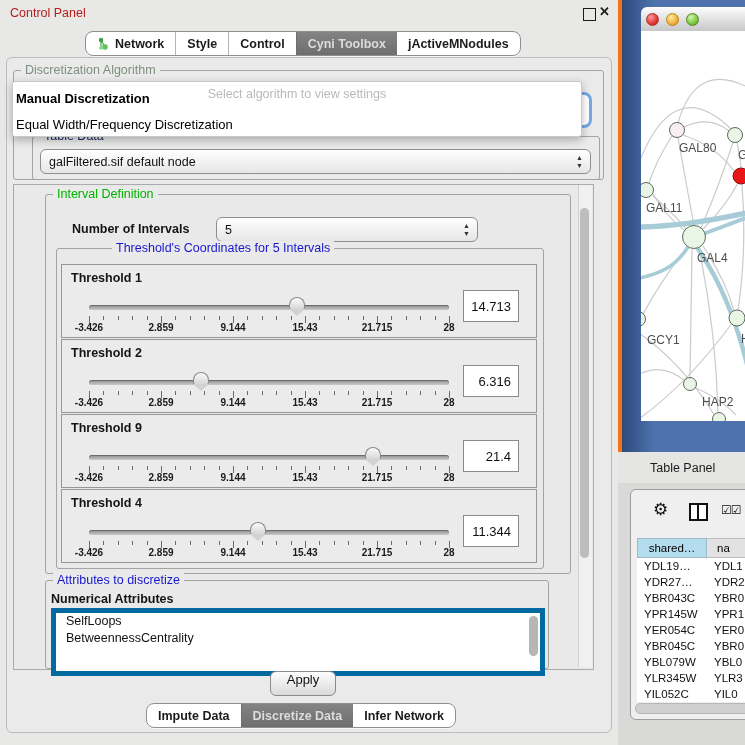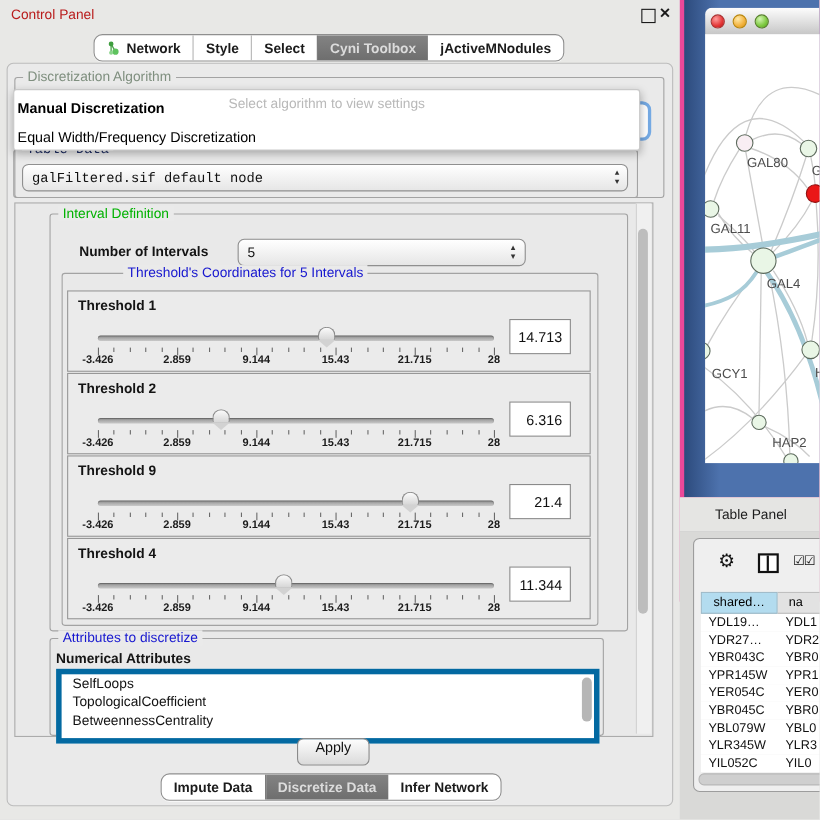--- a/index.html
+++ b/index.html
@@ -70,21 +70,21 @@
   #popup{left:12px;top:81px;width:568px;height:54px;background:#fff;border:1px solid #c9c9c9;
     border-radius:3px;box-shadow:0 3px 8px rgba(0,0,0,.28);z-index:30;}
   #popupHint{position:absolute;left:0;top:5px;width:100%;text-align:center;
     font-size:12.5px;color:#b9b9b9;}
   .popupItem{position:absolute;left:3px;font-size:13px;color:#000;white-space:nowrap;}
   #popupItem0{top:9px;font-weight:bold;text-align:right;}
   #popupItem1{top:35px;}
   #focusCombo{left:546px;top:92px;width:40px;height:30px;border:3px solid #74a9e3;
     border-radius:8px;background:#fff;z-index:20;}
   
-  #rightRegion{left:618px;top:0;width:127px;height:547px;background:#ec4899;}
+  #rightRegion{left:618px;top:0;width:127px;height:547px;background:#f97316;}
   #netWindow{left:4px;top:0;width:123px;height:452px;
     background:linear-gradient(90deg,#2d4b7d,#4d72ad 26%,#4d72ad);}
   #netTitlebar{left:19px;top:7px;width:104px;height:24px;
     background:linear-gradient(#fdfdfd,#c7c7c7);border-top-left-radius:6px;
     border-bottom:1px solid #9d9d9d;}
   .light{position:absolute;top:6px;width:13px;height:13px;border-radius:50%;box-sizing:border-box;}
   #lightRed{left:5px;background:radial-gradient(circle at 35% 30%,#ff9d9d,#e33535 60%,#b01818);border:1px solid #a33;}
   #lightYellow{left:25px;background:radial-gradient(circle at 35% 30%,#ffe9a8,#f2b13c 60%,#cf8e12);border:1px solid #b8860b;}
   #lightGreen{left:45px;background:radial-gradient(circle at 35% 30%,#d2f5b0,#7cc83f 60%,#56a021);border:1px solid #577f2c;}
   #netCanvas{left:19px;top:31px;width:108px;height:390px;background:#fff;overflow:hidden;}
@@ -130,37 +130,37 @@
             <circle cx="4" cy="3" r="2.2" fill="#3f9e3f"></circle>
             <circle cx="8" cy="10" r="2.8" fill="#5ec25e"></circle>
             <circle cx="4" cy="11" r="1.8" fill="#8ad48a"></circle>
           </svg>
           <span>Network</span>
         </div>
         <div class="seg">
           <span>Style</span>
         </div>
         <div class="seg">
-          <span>Select</span>
+          <span>Control</span>
         </div>
         <div class="seg active">
           <span>Cyni Toolbox</span>
         </div>
         <div class="seg">
           <span>jActiveMNodules</span>
         </div>
       </div>
 
     <div id="outerPanel" class="abs"></div>
 
     <div class="group" style="left:13px;top:70px;width:589px;height:108px;">
       <span class="grpTitle" style="color:#7f8f7f;">Discretization Algorithm</span>
     </div>
 
-    <div class="group" style="left:12px;top:136px;width:566px;height:42px;font-family:Liberation Mono, monospace;">
+    <div class="group" style="left:32px;top:136px;width:566px;height:42px;">
       <span class="grpTitle" style="color:#1b2a60;">Table Data</span>
       <div class="combo" style="left:7px;top:12px;width:551px;">
         <span>galFiltered.sif default node</span>
         <span class="stepper">
             <span>▲</span>
             <span>▼</span>
           </span>
       </div>
     </div>
 
@@ -366,21 +366,20 @@
         </div>
       </div>
 
     <div class="group" style="left:45px;top:580px;width:502px;height:87px;">
       <span class="grpTitle" id="attrTitle" style="color: rgb(23, 23, 207);">Attributes to discretize</span>
       <span style="position:absolute;left:5px;top:11px;font-size:12.5px;font-weight:bold;color:#141414;">Numerical Attributes</span>
     </div>
     <div id="attrList">
 
     <div class="attrItem">SelfLoops</div>
-        <div class="attrItem">TopologicalCoefficient</div>
         <div class="attrItem">BetweennessCentrality</div>
         <div id="attrScroll"></div>
       </div>
 
     <div id="applyBtn" class="abs">
       <span>Apply</span>
     </div>
 
     <div id="bottomTabs" class="abs segbar">
         <div class="seg">

